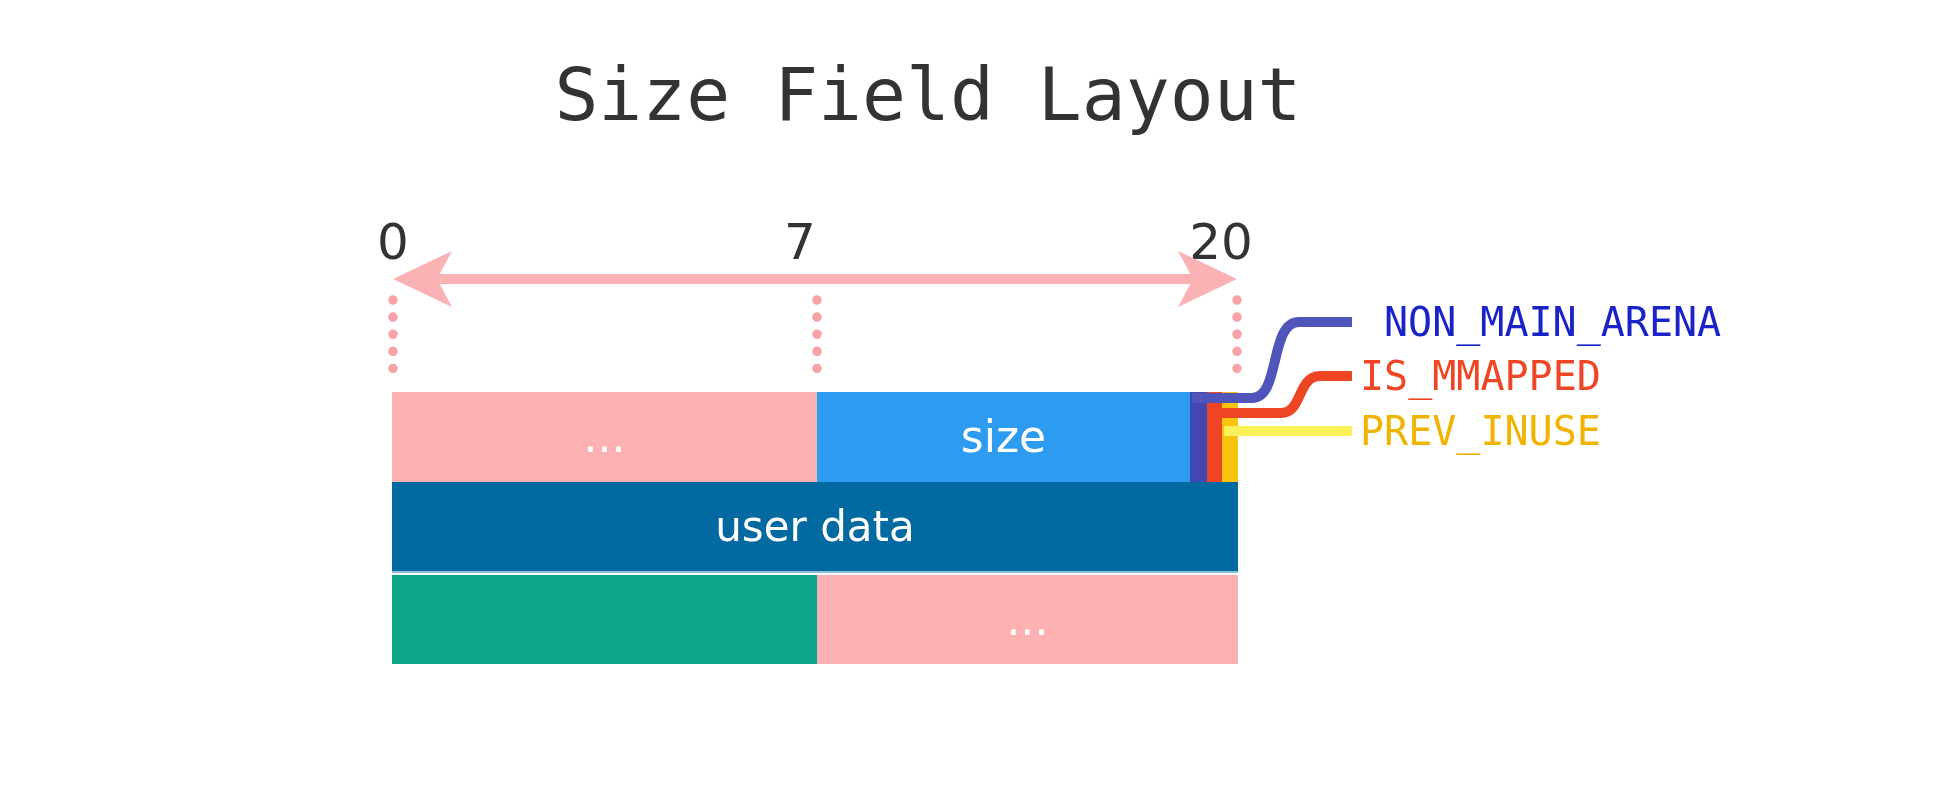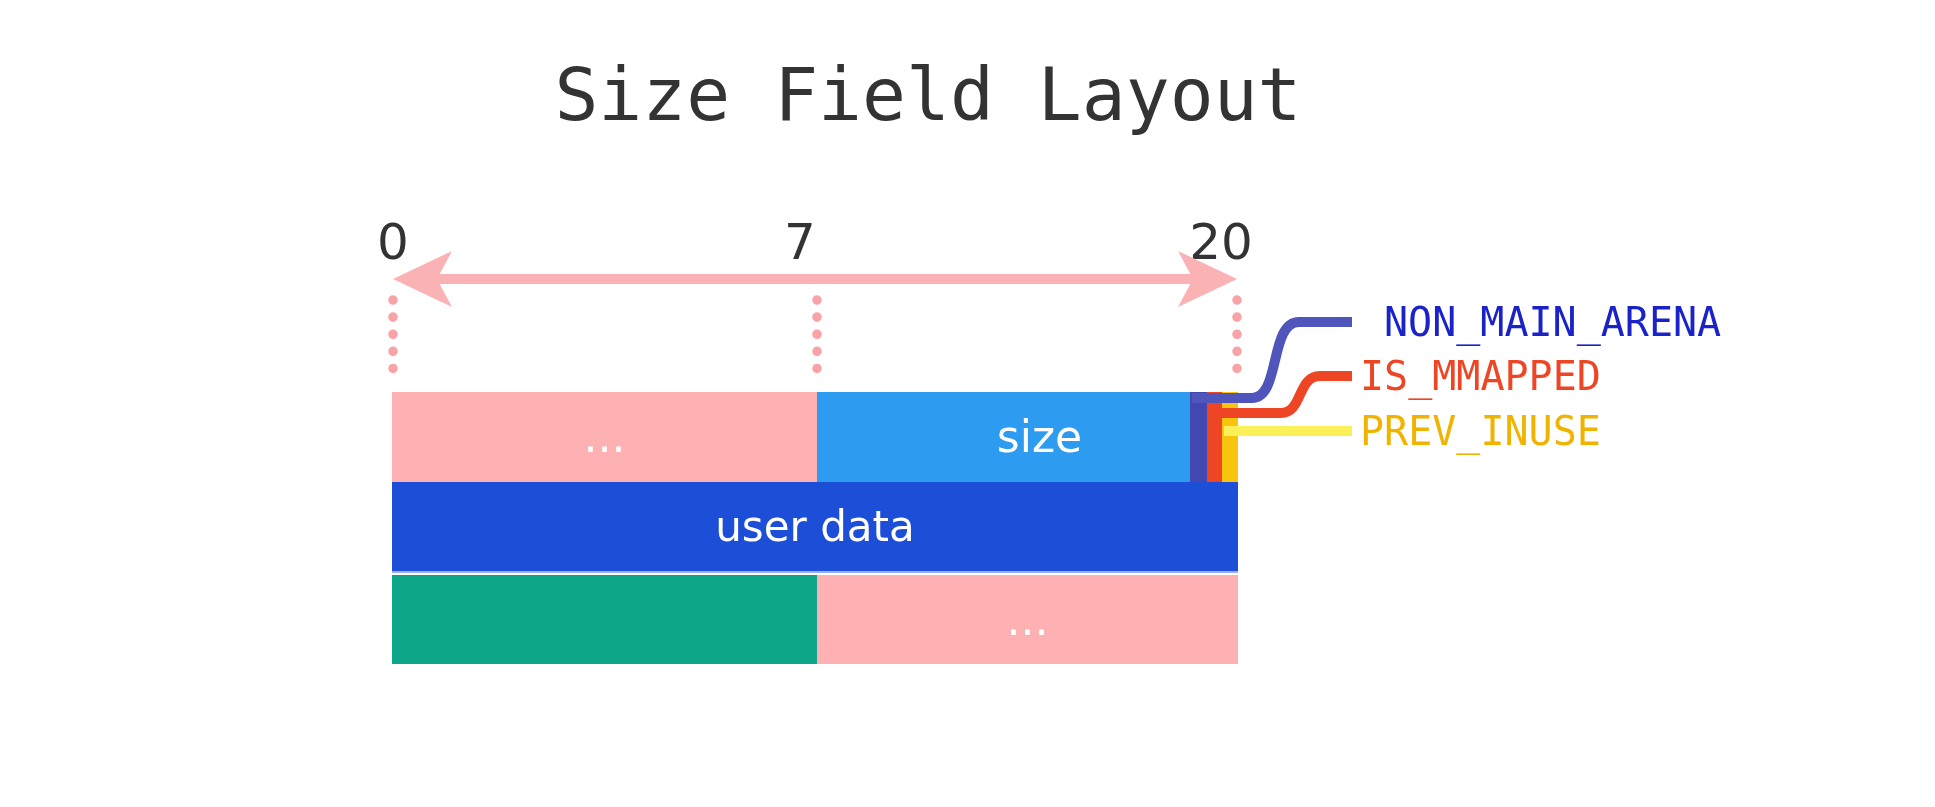--- a/index.html
+++ b/index.html
@@ -67,27 +67,27 @@
 
 <div class="canvas">
 
   <div class="title" style="color: rgb(51, 51, 51);">Size Field Layout</div>
 
   <div class="tick tick-0" style="color: rgb(51, 51, 51);">0</div>
   <div class="tick tick-7" style="color: rgb(51, 51, 51);">7</div>
   <div class="tick tick-15" style="color: rgb(51, 51, 51);">20</div>
 
   <div class="block row1 b-row1-prev" style="background-color: rgb(254, 177, 179);">...</div>
-  <div class="block row1 b-row1-size" style="background-color: rgb(45, 155, 240); padding-left: 36px;">size</div>
+  <div class="block row1 b-row1-size" style="background-color: rgb(45, 155, 240);">size</div>
 
   <div class="stripe stripe-nma" style="background-color: rgb(67, 71, 176);"></div>
   <div class="stripe stripe-mmap" style="background-color: rgb(238, 69, 37);"></div>
   <div class="stripe stripe-prev" style="background-color: rgb(249, 196, 14);"></div>
 
-  <div class="block b-userdata" style="background-color: #1d4ed8;">user data</div>
+  <div class="block b-userdata" style="background-color: #0369a1;">user data</div>
 
   <div class="block row3 b-row3-green" style="background-color: rgb(13, 166, 137);"></div>
   <div class="block row3 b-row3-next" style="background-color: rgb(254, 177, 179);">...</div>
 
   <svg class="overlay" width="1935" height="807" viewBox="0 0 1935 807">
 
     <line x1="437" y1="279" x2="1193" y2="279" stroke-width="10" stroke="#fbb2b4"></line>
     <polygon points="393,279 452,251 437,279 452,307" fill="#fbb2b4"></polygon>
     <polygon points="1237,279 1178,251 1193,279 1178,307" fill="#fbb2b4"></polygon>
 

